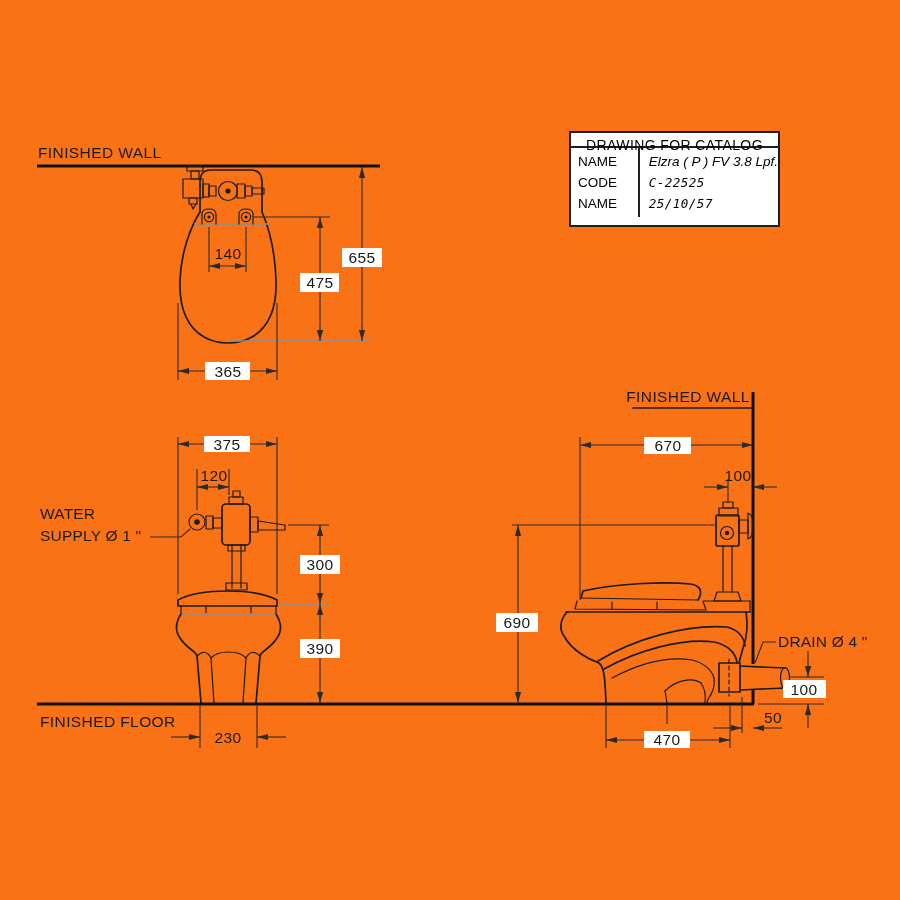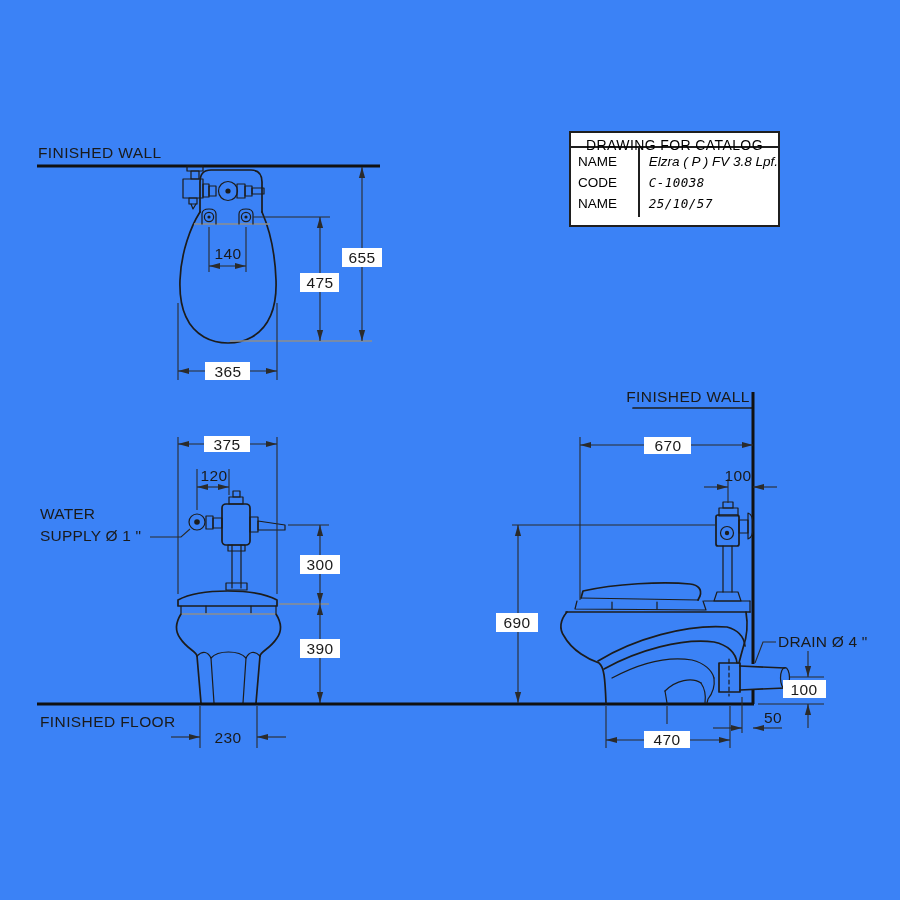--- a/index.html
+++ b/index.html
@@ -1,16 +1,16 @@
 <!DOCTYPE html>
 <html><head>
 <meta charset="utf-8">
 <style>
   html,body{margin:0;padding:0;background:#fff;}
-  #canvas{position:relative;width:900px;height:900px;background:#3b82f6;overflow:hidden;
+  #canvas{position:relative;width:900px;height:900px;background:#f97316;overflow:hidden;
           font-family:"Liberation Sans",sans-serif;}
   svg text{fill:#1a1a1a;}
   .dim-label{font-size:15.5px;letter-spacing:.3px;}
   .view-label{font-size:15.5px;letter-spacing:.4px;}
   .note-label{font-size:15.5px;letter-spacing:.2px;}
   
   #titleblock{position:absolute;left:569px;top:131px;width:211px;height:96px;
       border:2px solid #1f1f1f;box-sizing:border-box;background:#fff;}
   #titleblock .tb-header{height:15px;line-height:24px;text-align:center;font-size:14px;
       border-bottom:2px solid #1f1f1f;letter-spacing:.4px;box-sizing:border-box;}
@@ -261,19 +261,19 @@
 <div id="titleblock">
   <div class="tb-header">DRAWING FOR CATALOG</div>
   <div class="tb-body">
     <div class="tb-labels">
       <div class="tb-cell">NAME</div>
       <div class="tb-cell">CODE</div>
       <div class="tb-cell">NAME</div>
     </div>
     <div class="tb-values">
       <div class="tb-cell">Elzra ( P ) FV 3.8 Lpf.</div>
-      <div class="tb-cell mono">C-10038</div>
+      <div class="tb-cell mono">C-22525</div>
       <div class="tb-cell mono">25/10/57</div>
     </div>
   </div>
 </div>
 
 </div>
 
 </body></html>

